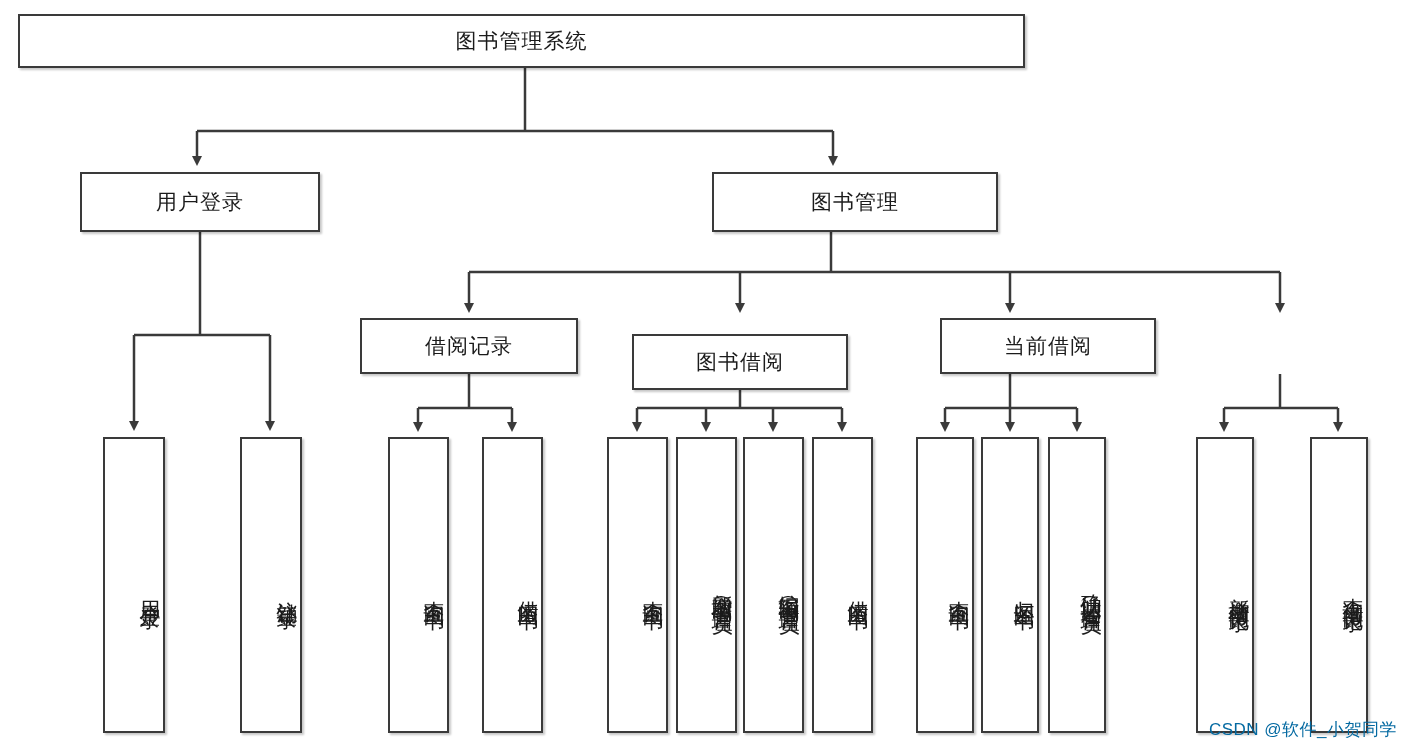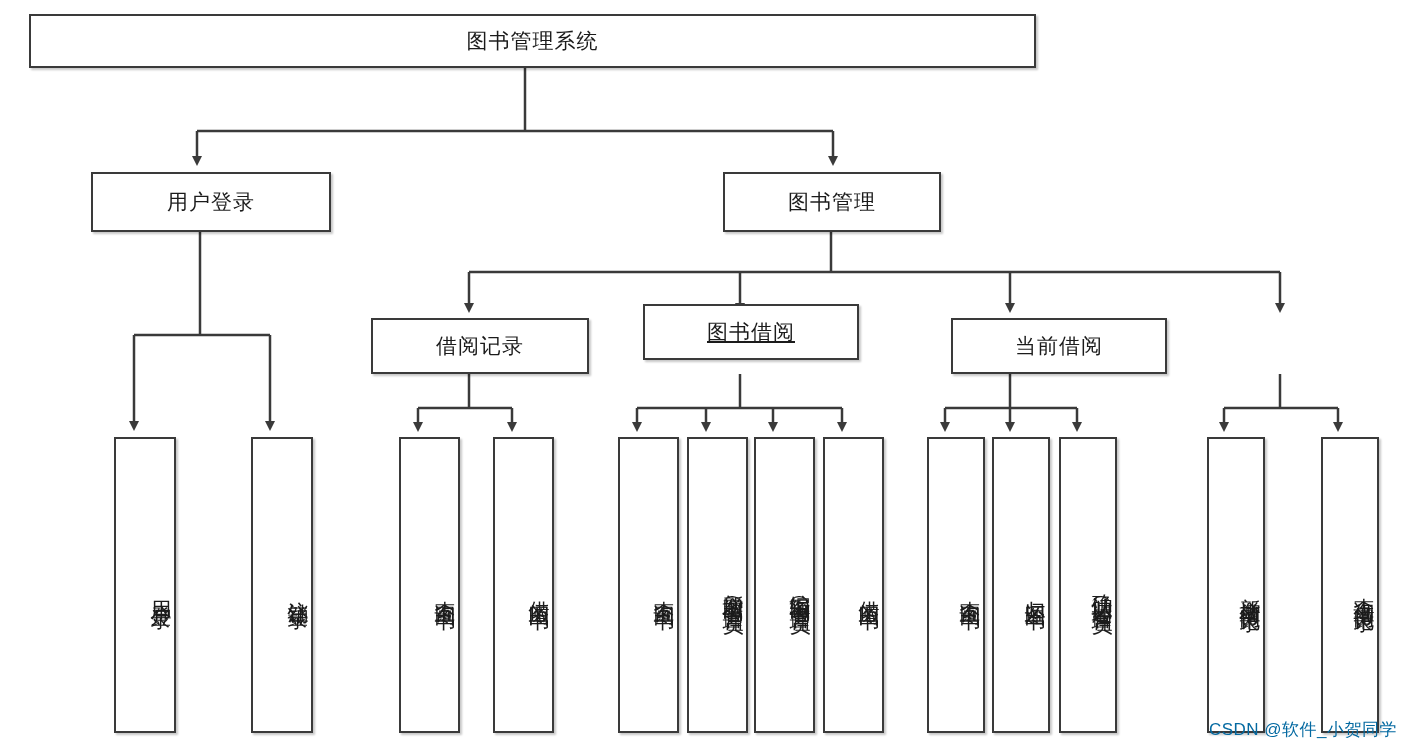--- a/index.html
+++ b/index.html
@@ -29,21 +29,20 @@
     position: absolute;
     box-sizing: border-box;
     background: #ffffff;
     border: 2px solid #3a3a3a;
     box-shadow: 2px 2px 2px rgba(0,0,0,0.22);
     display: flex;
     align-items: center;
     justify-content: center;
     color: #1b1b1b;
     text-align: center;
-    margin-left: 11px;
   }
   .node.horiz {
     font-size: 21px;
     letter-spacing: 1px;
     line-height: 1.25;
   }
   .node.vert {
     writing-mode: vertical-rl;
     text-orientation: upright;
     font-size: 21px;
@@ -123,28 +122,28 @@
     </g>
   </svg>
 
   <div class="node horiz" style="left:18px; top:14px; width:1007px; height:54px;">
     <span>图书管理系统</span>
   </div>
 
   <div class="node horiz" style="left:80px; top:172px; width:240px; height:60px;">
     <span>用户登录</span>
   </div>
-  <div class="node horiz" style="left:712px; top:172px; width:218px; height:60px;">
+  <div class="node horiz" style="left:712px; top:172px; width:286px; height:60px;">
     <span>图书管理</span>
   </div>
 
   <div class="node horiz" style="left:360px; top:318px; width:218px; height:56px;">
     <span>借阅记录</span>
   </div>
-  <div class="node horiz" style="left:632px; top:304px; width:216px; height:56px;text-decoration:underline;">
+  <div class="node horiz" style="left:632px; top:334px; width:216px; height:56px;">
     <span>图书借阅</span>
   </div>
   <div class="node horiz" style="left:940px; top:318px; width:216px; height:56px;text-align:right;">
     <span>当前借阅</span>
   </div>
 
   <div class="node vert" style="left:103px; top:437px; width:62px; height:296px;">
     <span class="vlabel">用户登录</span>
   </div>
   <div class="node vert" style="left:240px; top:437px; width:62px; height:296px;">

